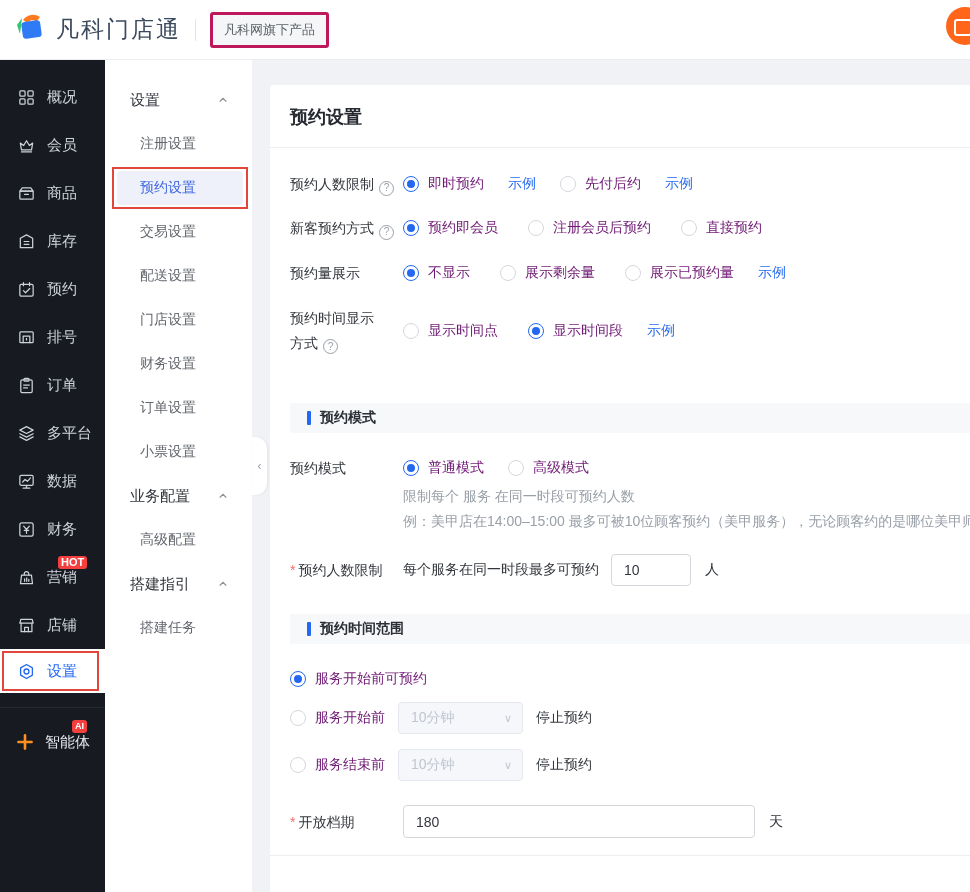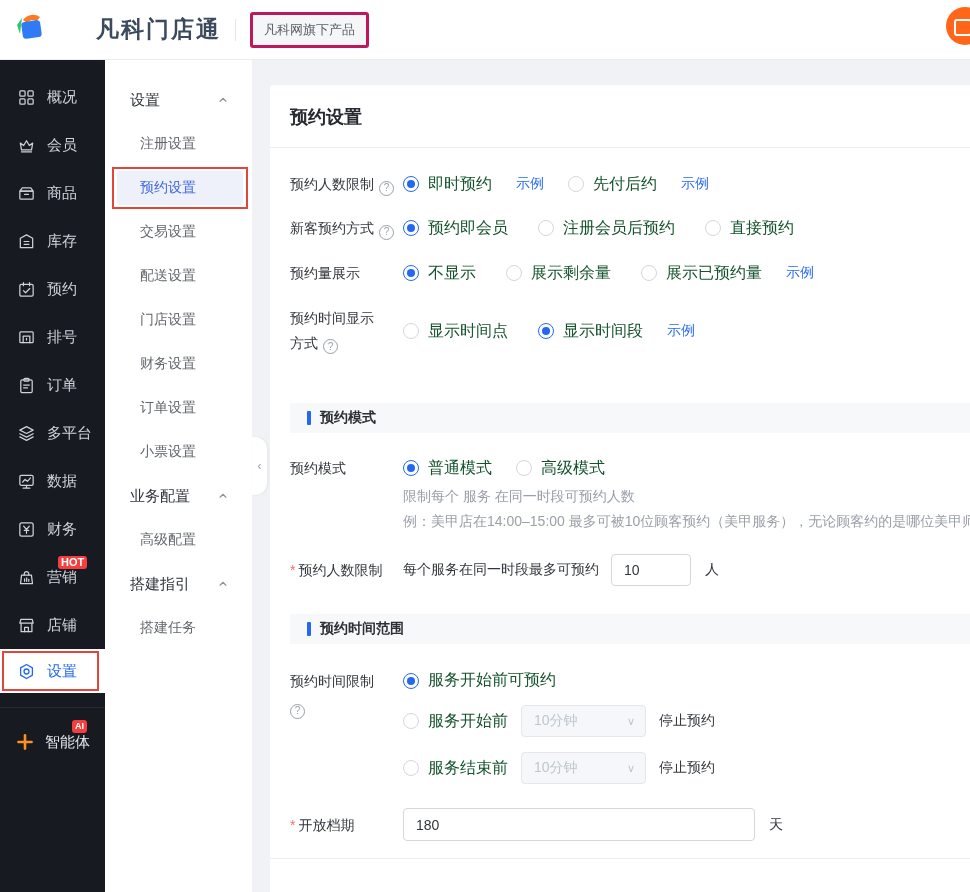--- a/index.html
+++ b/index.html
@@ -3,21 +3,21 @@
 <meta charset="utf-8">
 <style>
   * { margin:0; padding:0; box-sizing:border-box; }
   html,body { width:970px; height:892px; overflow:hidden; background:#f0f2f5;
     font-family:"Liberation Sans","DejaVu Sans",sans-serif; }
 
   
   .header { position:absolute; left:0; top:0; width:970px; height:60px; background:#fff;
     border-bottom:1px solid #ebedf0; z-index:6; display:flex; align-items:center; padding-left:14px; }
   .logo { display:flex; align-items:center; gap:8px; }
-  .logo-text { font-size:23px; font-weight:700; color:#3b4a5c; letter-spacing:2px;margin-left:40px; }
+  .logo-text { font-size:23px; font-weight:400; color:#3b4a5c; letter-spacing:2px; }
   .header-sep { width:1px; height:22px; background:#e3e5e8; margin:0 14px; }
   .header-badge { background:#f5f6f7; border:3px solid #be185d; border-radius:3px;
     padding:6px 11px; font-size:13px; color:#5a5f66; }
   .fab { position:absolute; right:-14px; top:7px; width:38px; height:38px; border-radius:50%;
     background:#ff661a; z-index:7; }
   .fab::after { content:""; position:absolute; left:8px; top:12px; width:14px; height:13px;
     border:2px solid #fff; border-radius:3px; }
 
   
   .dark-sidebar { position:absolute; left:0; top:60px; width:105px; height:832px;
@@ -84,21 +84,21 @@
   .rtl { margin-top:26px; }
   .rsched { margin-top:24px; height:33px; align-items:center; }
   .divider2 { margin-top:17px; }
 
   .radio { width:16px; height:16px; border-radius:50%; border:1px solid #d4d7dc; background:#fff;
     display:inline-block; position:relative; flex:0 0 16px; cursor:pointer; }
   .radio.checked { border-color:#2468f2; }
   .radio.checked::after { content:""; position:absolute; left:3px; top:3px; right:3px; bottom:3px;
     border-radius:50%; background:#2468f2; }
   .opt { display:flex; align-items:center; gap:9px; }
-  .opt-label { font-size:16px; color:#14532d; white-space:nowrap; }
+  .opt-label { font-size:14px; color:#701a75; white-space:nowrap; }
   .link { font-size:14px; color:#2468f2; margin-left:24px; cursor:pointer; white-space:nowrap; }
   .gap24 { margin-left:24px; } .gap30 { margin-left:30px;justify-content:space-between; }
   .help { width:15px; height:15px; border:1px solid #9aa0a8; border-radius:50%; color:#9aa0a8;
     font-size:10px; display:inline-flex; align-items:center; justify-content:center;
     margin-left:5px; vertical-align:-2px; cursor:pointer; }
   .req { color:#f56c6c; margin-right:3px; }
   .num-input { width:80px; height:32px; border:1px solid #d4d7dc; border-radius:4px;
     font-size:14px; color:#33373d; padding:0 12px; margin:0 14px 0 12px;
     font-family:"Liberation Sans","DejaVu Sans",sans-serif; }
   .wide-input { width:352px; height:33px; border:1px solid #d4d7dc; border-radius:4px;
@@ -425,24 +425,20 @@
           <span class="prefix-text">人</span>
         </div>
       </div>
 
       <div class="band b2">
         <span class="bar"></span>
         <span class="btxt">预约时间范围</span>
       </div>
 
       <div class="row rtl">
-        <div class="label">
-          <div>预约时间限制</div>
-          <div style="margin-top:4px;"><span class="help" style="margin-left:0;">?</span></div>
-        </div>
         <div class="controls" style="display:block;">
           <div class="tl-line">
             <span class="opt">
               <span class="radio checked"></span>
               <span class="opt-label">服务开始前可预约</span>
             </span>
           </div>
           <div class="tl-line">
             <span class="opt">
               <span class="radio"></span>

